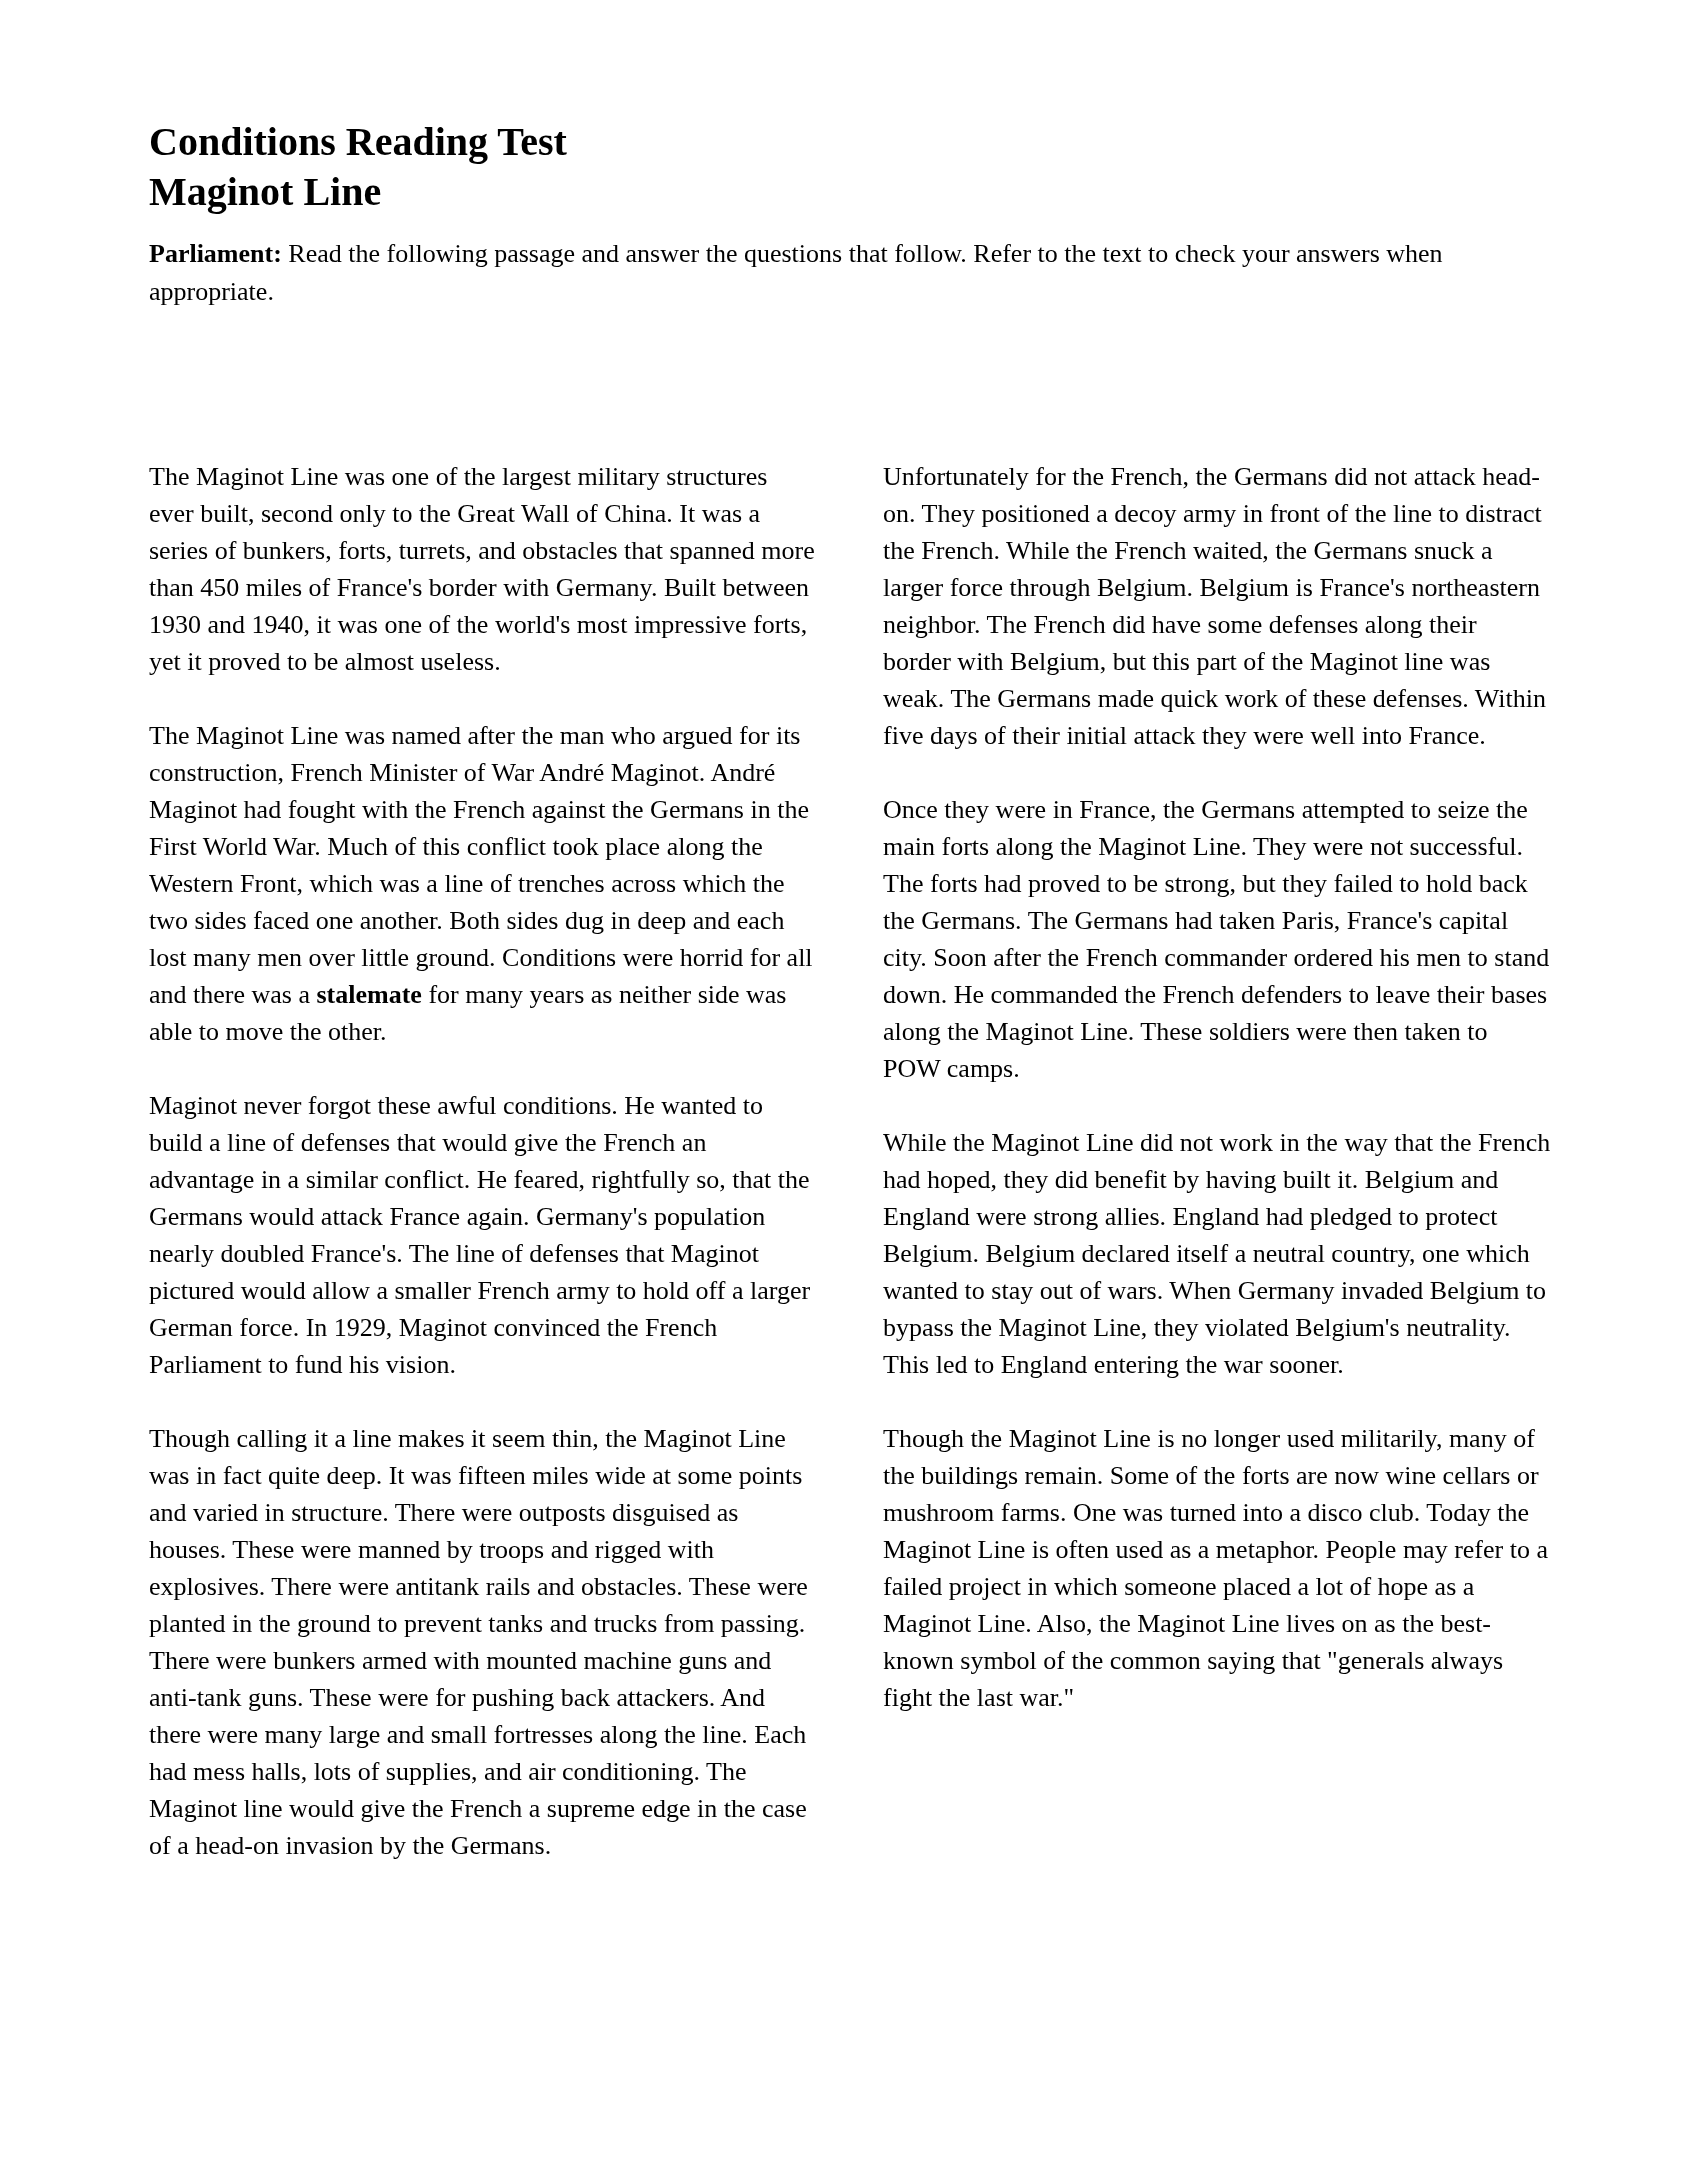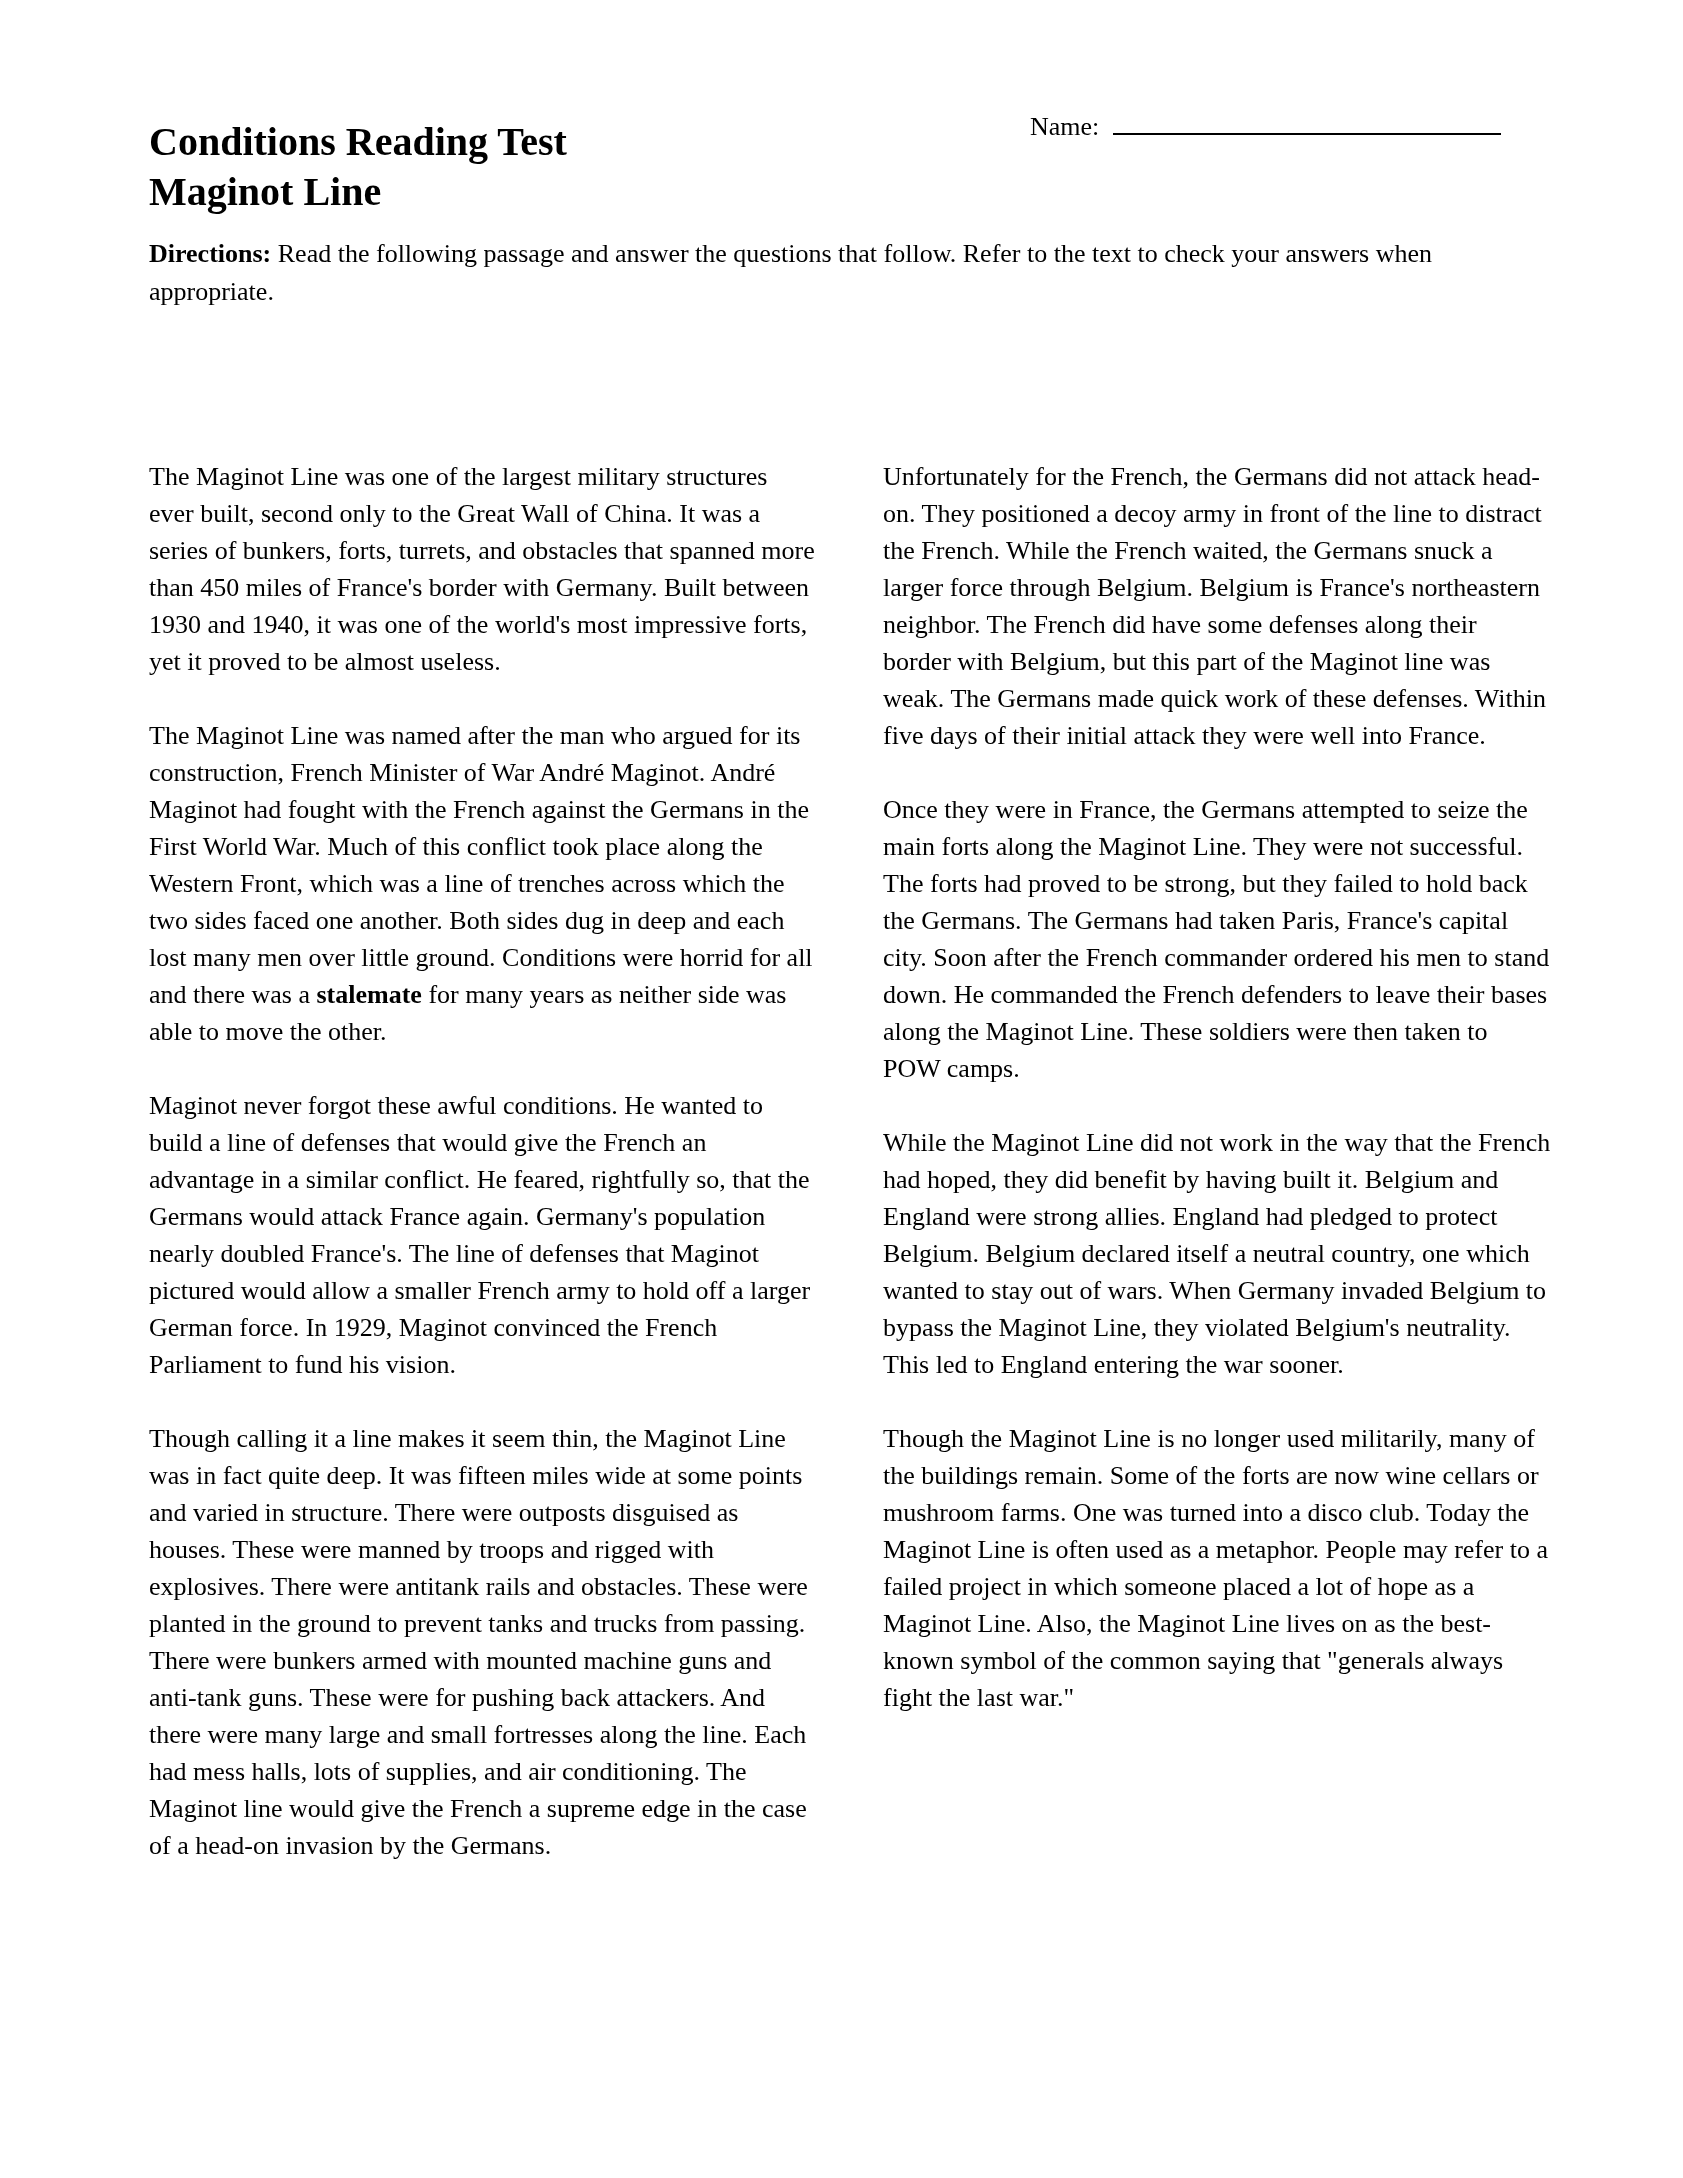--- a/index.html
+++ b/index.html
@@ -69,31 +69,28 @@
   .bold-term {
     font-weight: bold;
     font-family: Liberation Serif, serif;
   }
 </style>
 </head>
 <body>
 
 <div class="page">
 
-  <div class="name-row">
-    <span>Name:</span><span class="name-blank"></span>
-  </div>
 
   <div class="title-block">
     <div class="title-line">Conditions Reading Test</div>
     <div class="title-line">Maginot Line</div>
   </div>
 
   <div class="directions">
-    <span class="dir-label">Directions:</span><span> Read the following passage and answer the questions that follow. Refer to the text to check your answers when appropriate.</span>
+    <span class="dir-label">Parliament:</span><span> Read the following passage and answer the questions that follow. Refer to the text to check your answers when appropriate.</span>
   </div>
 
   <div class="passage-columns">
 
     <div class="column">
       <p class="para">
         <span>The Maginot Line was one of the largest military structures ever built, second only to the Great Wall of China. It was a series of bunkers, forts, turrets, and obstacles that spanned more than 450 miles of France's border with Germany. Built between 1930 and 1940, it was one of the world's most impressive forts, yet it proved to be almost useless.</span><span class="bold-term"></span><span></span>
       </p>
       <p class="para">
         <span>The Maginot Line was named after the man who argued for its construction, French Minister of War André Maginot.  André Maginot had fought with the French against the Germans in the First World War. Much of this conflict took place along the Western Front, which was a line of trenches across which the two sides faced one another.  Both sides dug in deep and each lost many men over little ground. Conditions were horrid for all and there was a </span><span class="bold-term">stalemate</span><span> for many years as neither side was able to move the other.</span>

